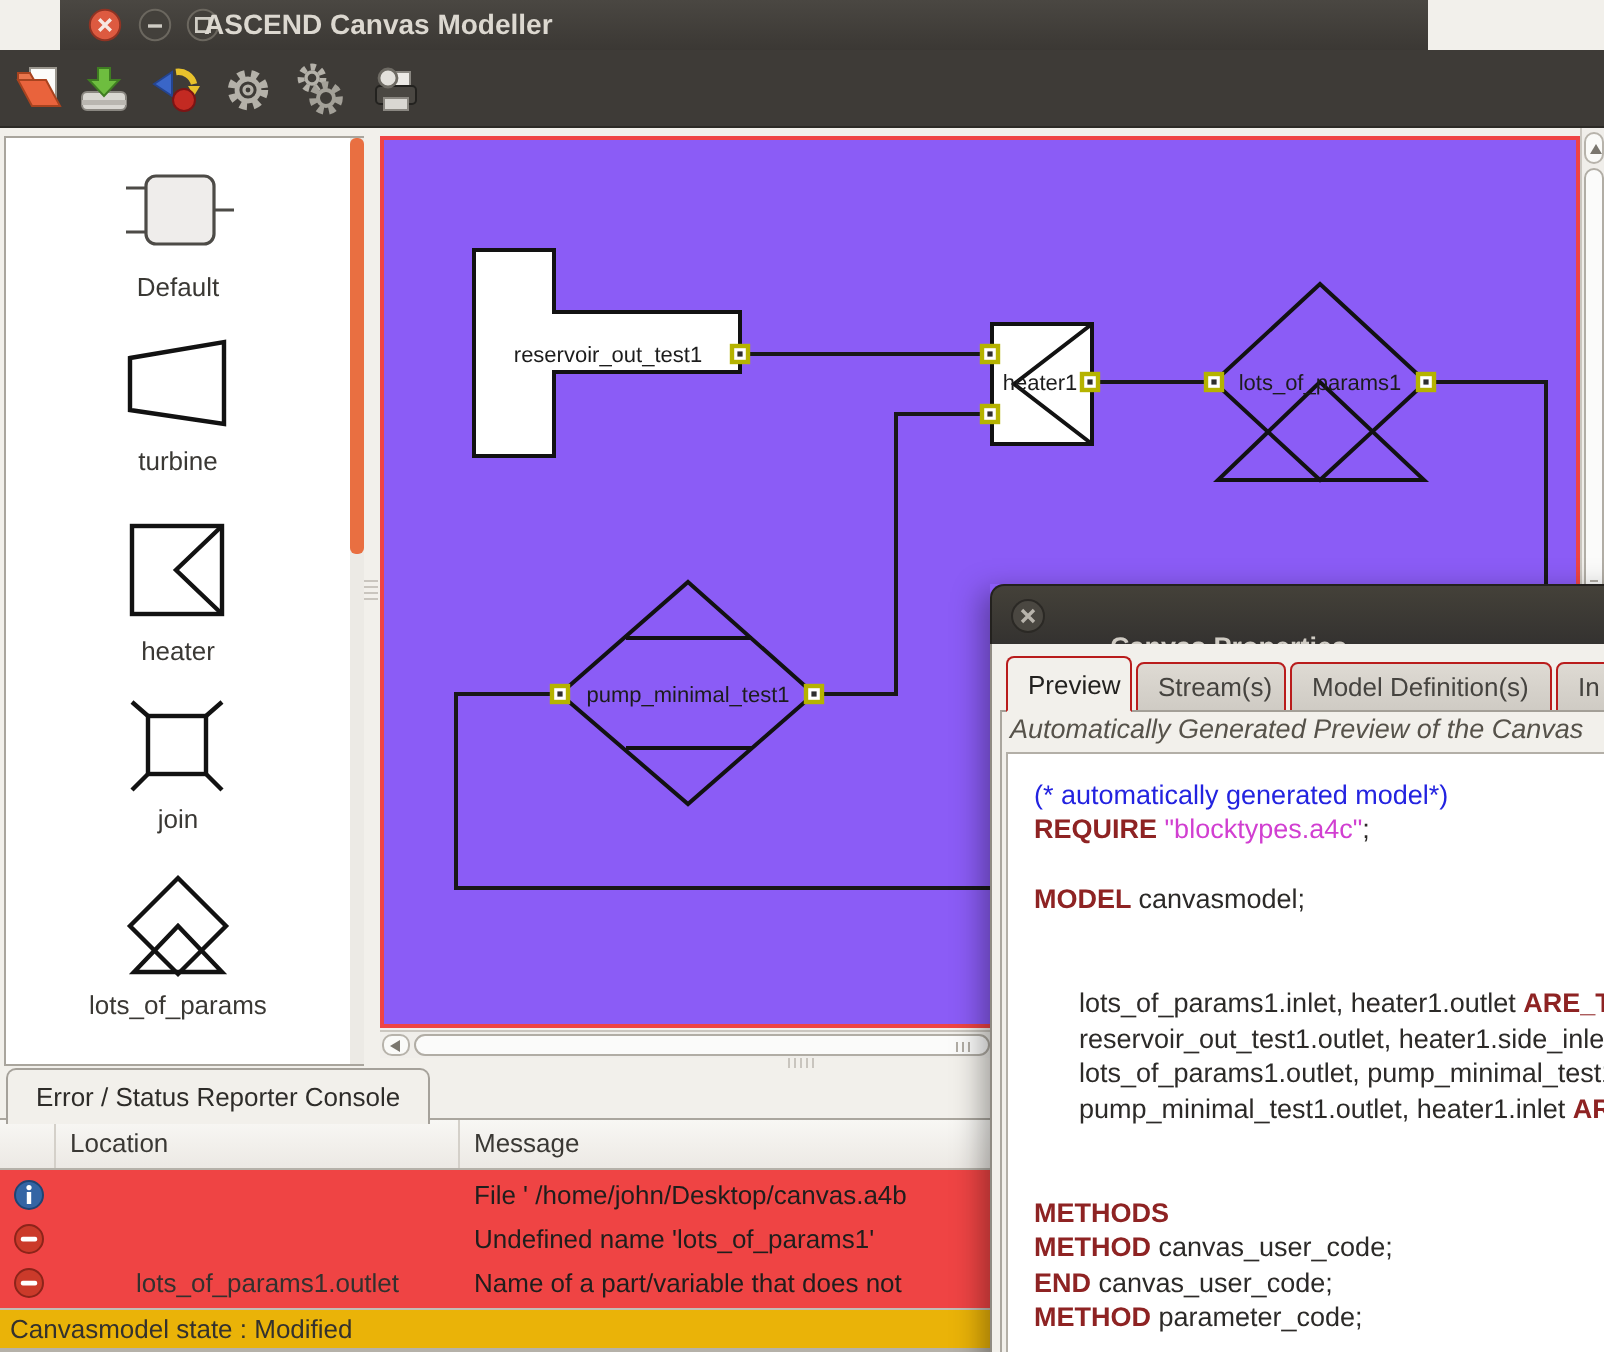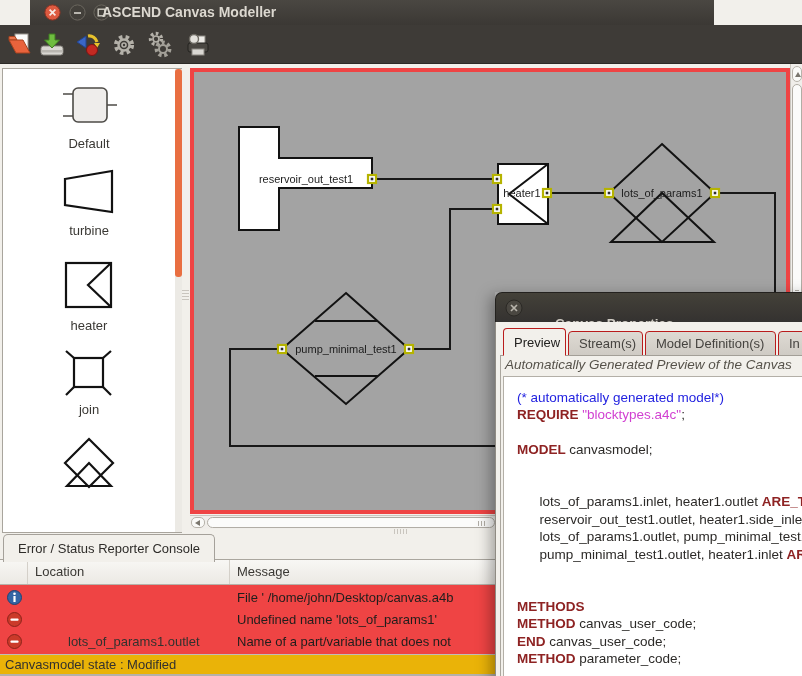--- a/index.html
+++ b/index.html
@@ -41,21 +41,21 @@
     position:absolute; left:0; top:0; width:7px; height:208px;
     background:#e96f41; border-radius:3px;
   }
   .splitter-grip-v {
     position:absolute; left:182px; top:288px; width:7px; height:14px;
     background:repeating-linear-gradient(#f2f0eb 0 2px,#c9c5be 2px 3px);
   }
   
   .canvas {
     position:absolute; left:190px; top:68px; width:600px; height:446px;
-    background:#a3a3a3; border:4px solid #ef4444;
+    background:#8b5cf6; border:2px solid #ef4444;
   }
   .canvas svg { position:absolute; left:0; top:0; }
   .wire { stroke:#181818; stroke-width:2; fill:none; }
   .shape { stroke:#121212; stroke-width:2; fill:none; }
   .shape-filled { stroke:#121212; stroke-width:2; fill:#ffffff; }
   .port { fill:#ffffff; stroke:#b5b300; stroke-width:2.2; }
   .portdot { fill:#2e2e2e; }
   .nodelabel { font-family:"Liberation Sans",sans-serif; font-size:11px; fill:#1c1c1c; }
   .canvas-vscroll {
     position:absolute; left:790px; top:64px; width:12px; height:450px;
@@ -269,20 +269,21 @@
           <rect x="10" y="8" width="29" height="29" fill="none" stroke="#121212" stroke-width="2.2"></rect>
           <path d="M10,8 L2,1 M39,8 L47,1 M10,37 L2,45 M39,37 L47,45" stroke="#121212" stroke-width="2.2" fill="none"></path>
         </svg>
       <span class="plabel">join</span>
     </div>
     <div class="palette-item" style="top:368px">
       <svg class="icon" width="52" height="52">
           <polygon points="26,2 50,26 26,50 2,26" fill="none" stroke="#121212" stroke-width="2.2"></polygon>
           <polygon points="4,49 48,49 26,26" fill="none" stroke="#121212" stroke-width="2.2"></polygon>
         </svg>
+      <span class="plabel">lots_of_params</span>
     </div>
   </div>
   <div class="palette-scroll">
     <div class="thumb"></div>
   </div>
   <div class="splitter-grip-v"></div>
 
   <div class="canvas">
     <svg width="598" height="444" viewBox="0 0 598 444">
 

